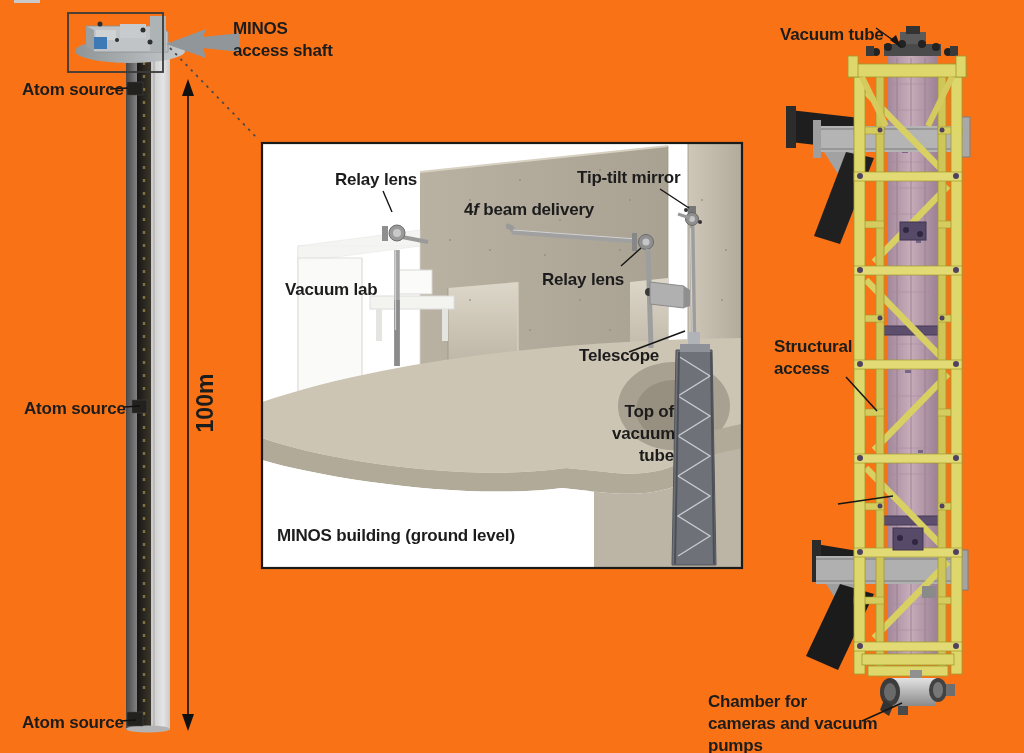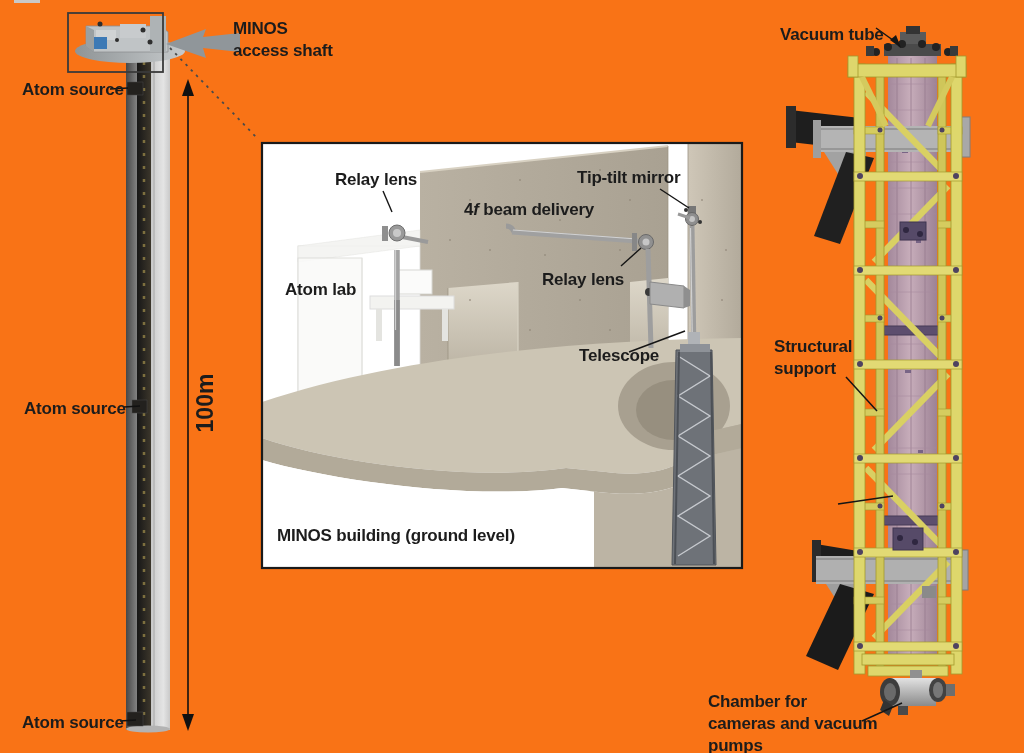--- a/index.html
+++ b/index.html
@@ -370,21 +370,22 @@
 <div class="lbl" style="left:233px;top:18px;width:102px;">MINOS access shaft</div>
 <div class="lbl nowrap" style="left:22px;top:79px;">Atom source</div>
 <div class="lbl nowrap" style="left:24px;top:398px;">Atom source</div>
 <div class="lbl nowrap" style="left:22px;top:712px;">Atom source</div>
 <div class="rot">100m</div>
 
 <div class="lbl nowrap" style="left:335px;top:169px;">Relay lens</div>
 <div class="lbl nowrap" style="left:464px;top:199px;"><span>4</span><span class="ital">f</span><span> beam delivery</span></div>
 <div class="lbl nowrap" style="left:577px;top:167px;">Tip-tilt mirror</div>
 <div class="lbl nowrap" style="left:542px;top:269px;">Relay lens</div>
-<div class="lbl nowrap" style="left:285px;top:279px;">Atom lab</div>
+<div class="lbl nowrap" style="left:285px;top:279px;">Vacuum lab</div>
 <div class="lbl nowrap" style="left:579px;top:345px;">Telescope</div>
+<div class="lbl right" style="left:612px;top:401px;width:62px;">Top of vacuum tube</div>
 <div class="lbl nowrap" style="left:277px;top:525px;text-align:center;">MINOS building (ground level)</div>
 
 <div class="lbl nowrap" style="left:780px;top:24px;">Vacuum tube</div>
-<div class="lbl" style="left:774px;top:336px;width:88px;">Structural support</div>
+<div class="lbl" style="left:774px;top:336px;width:88px;">Structural access</div>
 <div class="lbl" style="left:708px;top:691px;width:170px;">Chamber for cameras and vacuum pumps</div>
 
 </div>
 
 </body></html>

